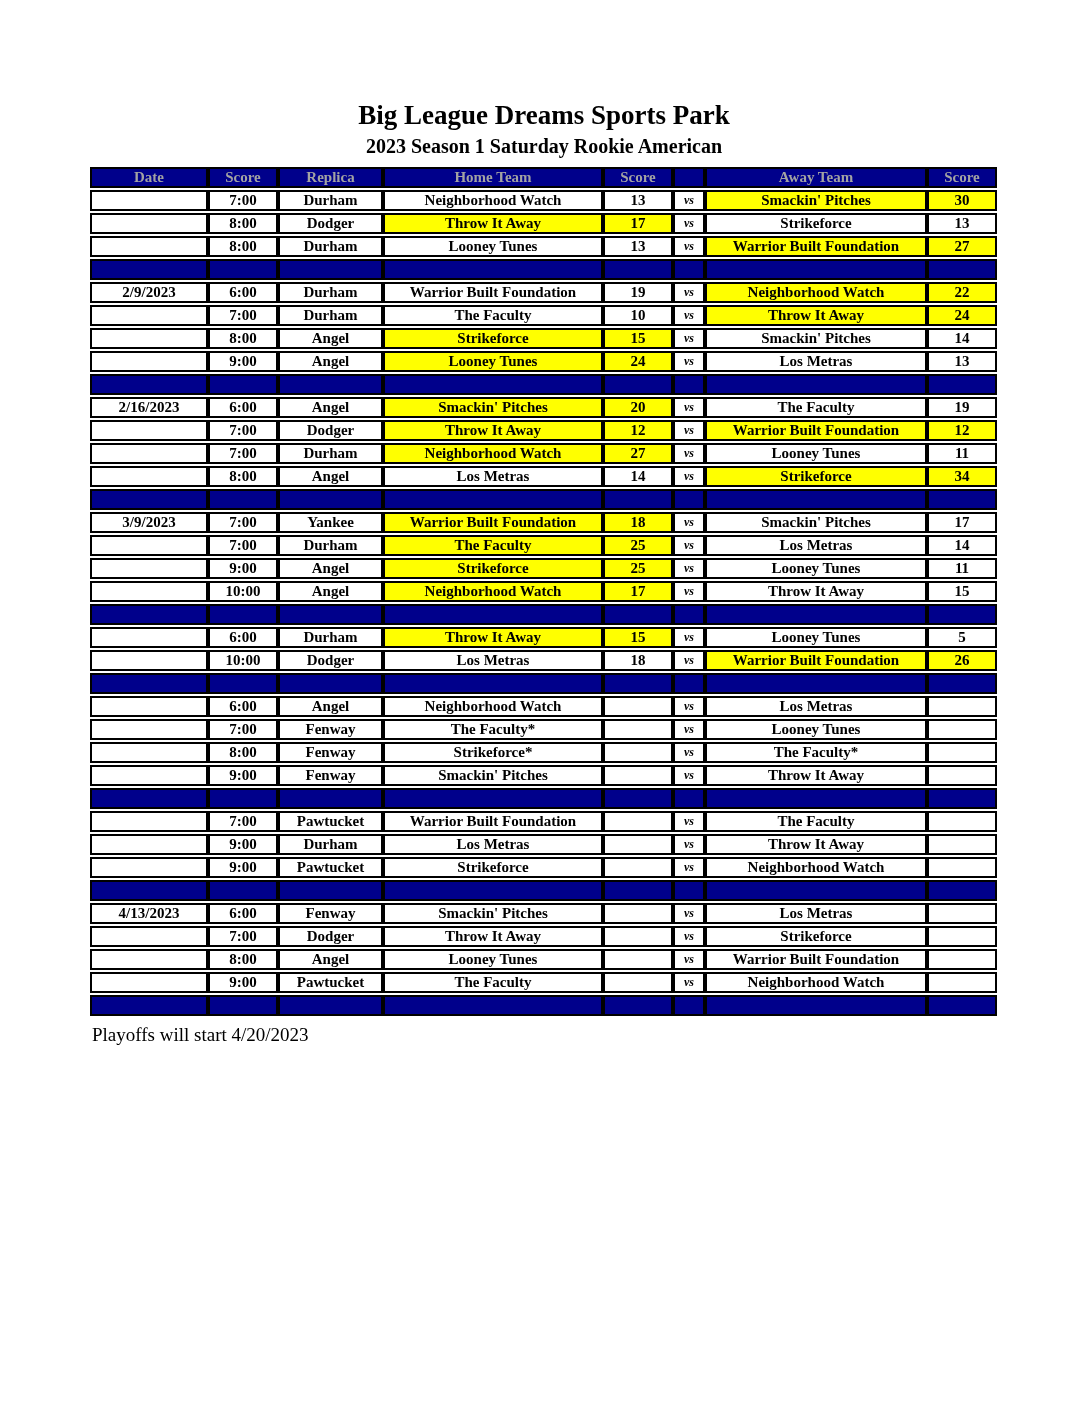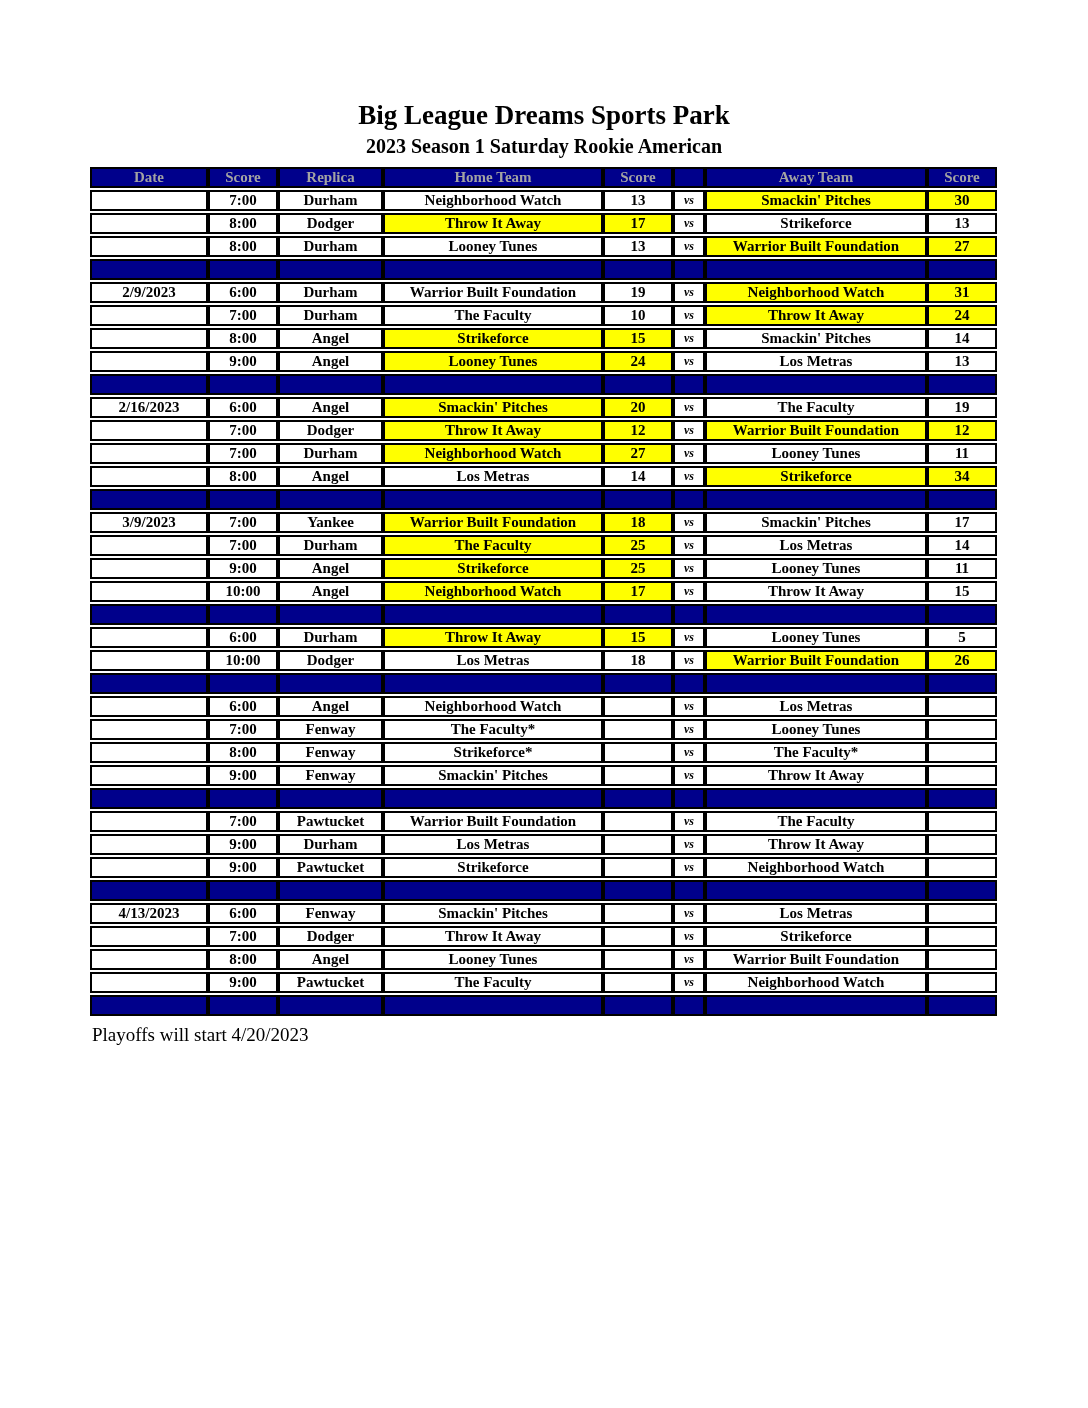--- a/index.html
+++ b/index.html
@@ -137,21 +137,21 @@
         <td>&nbsp;</td>
       </tr>
       <tr>
         <td>2/9/2023</td>
         <td>6:00</td>
         <td>Durham</td>
         <td>Warrior Built Foundation</td>
         <td>19</td>
         <td class="vs">vs</td>
         <td class="hl">Neighborhood Watch</td>
-        <td class="hl">31</td>
+        <td class="hl">22</td>
       </tr>
       <tr>
         <td>&nbsp;</td>
         <td>7:00</td>
         <td>Durham</td>
         <td>The Faculty</td>
         <td>10</td>
         <td class="vs">vs</td>
         <td class="hl">Throw It Away</td>
         <td class="hl">24</td>

